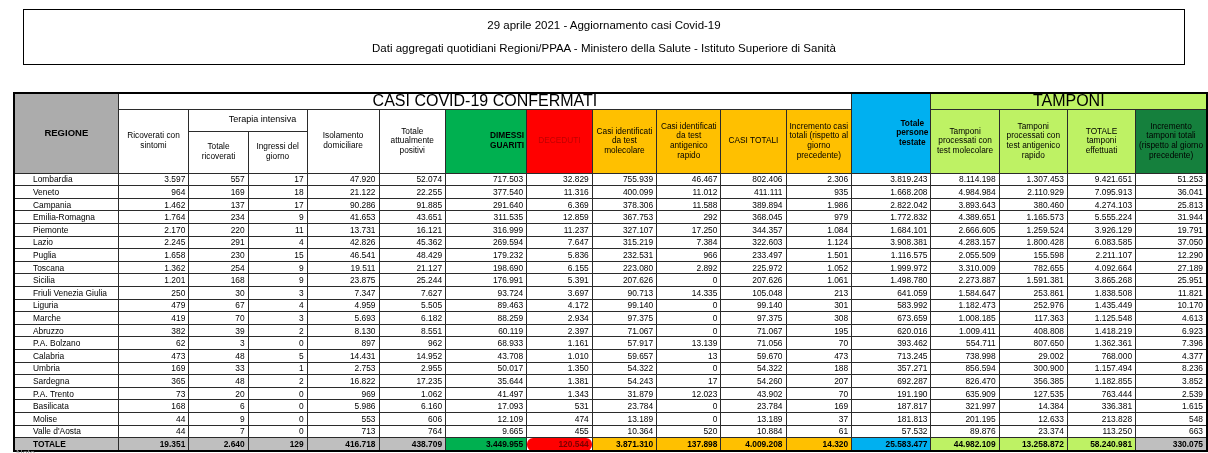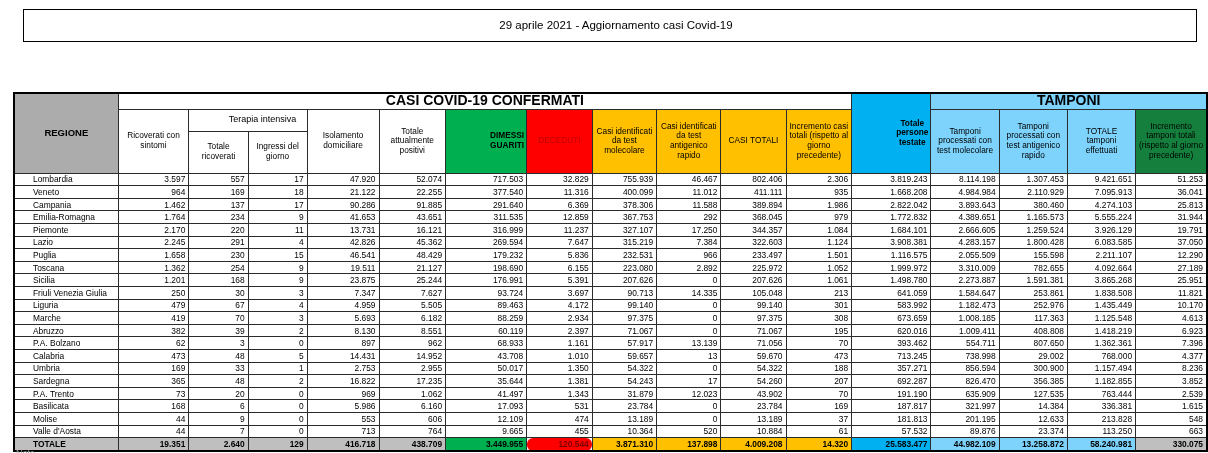--- a/index.html
+++ b/index.html
@@ -4,21 +4,21 @@
 <style>
   html, body { margin:0; padding:0; }
   body {
     width:1208px; height:453px; position:relative; overflow:hidden;
     background:#ffffff; font-family:"Liberation Sans", sans-serif; color:#000;
   }
   
   .title-box {
     position:absolute; left:23px; top:9px; width:1160px;
     border:1px solid #000; background:#fff; text-align:center;
-    padding:9px 0 10px 12px;
+    padding:9px 0 10px 0;
   }
   .title-line { font-size:11.5px; line-height:12px; }
   .title-line + .title-line { margin-top:11px; }
 
   
   table.covid {
     position:absolute; left:13px; top:92px;
     border-collapse:collapse; table-layout:fixed;
     border:2px solid #000;
   }
@@ -26,31 +26,31 @@
     border:1px solid #2b2b2b; overflow:hidden; padding:0;
   }
   .covid th {
     font-weight:normal; font-size:8.3px; line-height:9.6px;
     text-align:center; vertical-align:middle; padding:1px 2px;
     word-wrap:break-word;
   }
   tr.hr1 { height:16px; }
   tr.hr2 { height:22px; }
   tr.hr3 { height:42px; }
-  th.h-group { font-size:14px; font-weight:bold;margin-top:35px; }
+  th.h-group { font-size:16px; font-weight:normal;margin-top:35px; }
   th.h-regione { font-size:9.5px; font-weight:bold; background:#acacac; }
   th.h-terapia { font-size:9px;padding-left:31px; }
   th.bold { font-weight:bold;padding-left:44px; }
   .txt-darkred { color:#c00000; font-weight:bold; }
 
   .bg-green  { background:#00B050; }
   .bg-red    { background:#FF0000; }
   .bg-yellow { background:#FFC000; }
   .bg-cyan   { background:#00B0F0; }
-  .bg-blue   { background:#7dd3fc; }
+  .bg-blue   { background:#bef264; }
   .bg-bluegray { background:#15803d; }
   .bg-gray   { background:#BFBFBF; }
 
   .covid td {
     font-size:8.4px; line-height:10px; height:11.62px; white-space:nowrap;
   }
   .covid td.num { text-align:right; padding-right:3px; }
   .covid td.region { text-align:left; padding-left:18px; }
   tfoot td { font-weight:bold; height:22px; border-top:2px solid #000; }
   tfoot td.total-label { text-align:center; font-weight:bold; }
@@ -60,20 +60,21 @@
   .note {
     position:absolute; left:16px; top:448px;
     font-size:9px; color:#9a9a9a;
   }
 </style>
 </head>
 <body>
 
 <div class="title-box">
   <div class="title-line">29 aprile 2021 - Aggiornamento casi Covid-19</div>
+  <div class="title-line">Dati aggregati quotidiani Regioni/PPAA - Ministero della Salute - Istituto Superiore di Sanità</div>
 </div>
 
 <table class="covid">
   <colgroup>
     <col style="width:105px">
       <col style="width:73px">
       <col style="width:61px">
       <col style="width:61px">
     <col style="width:74px">
       <col style="width:68px">

